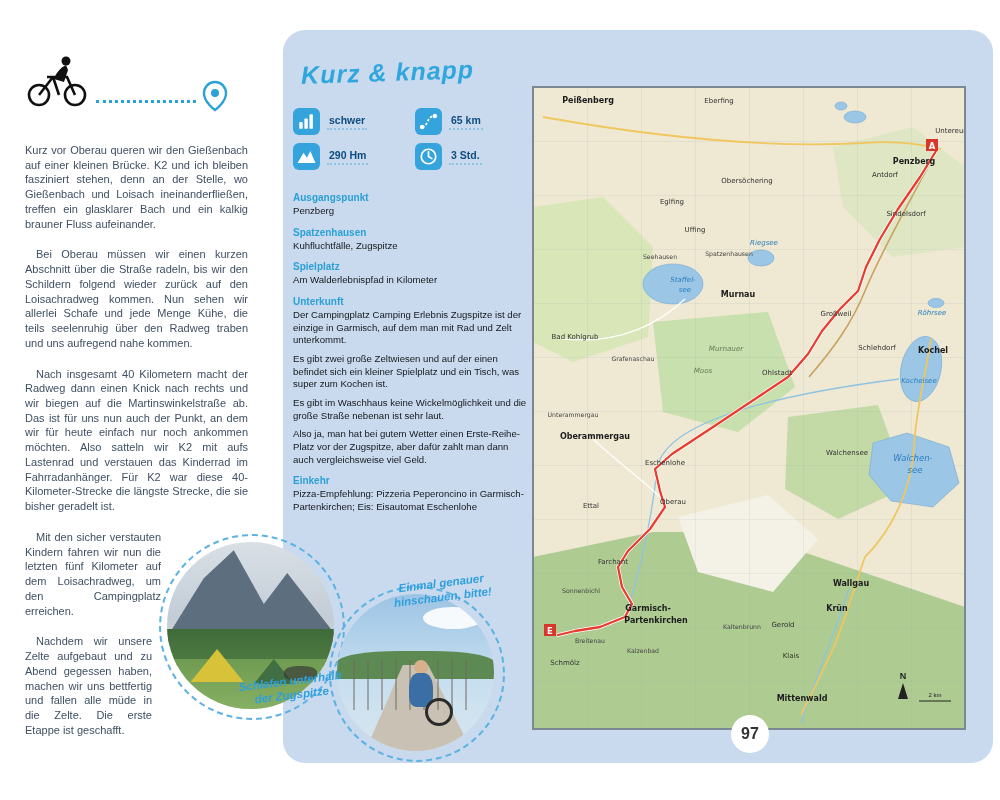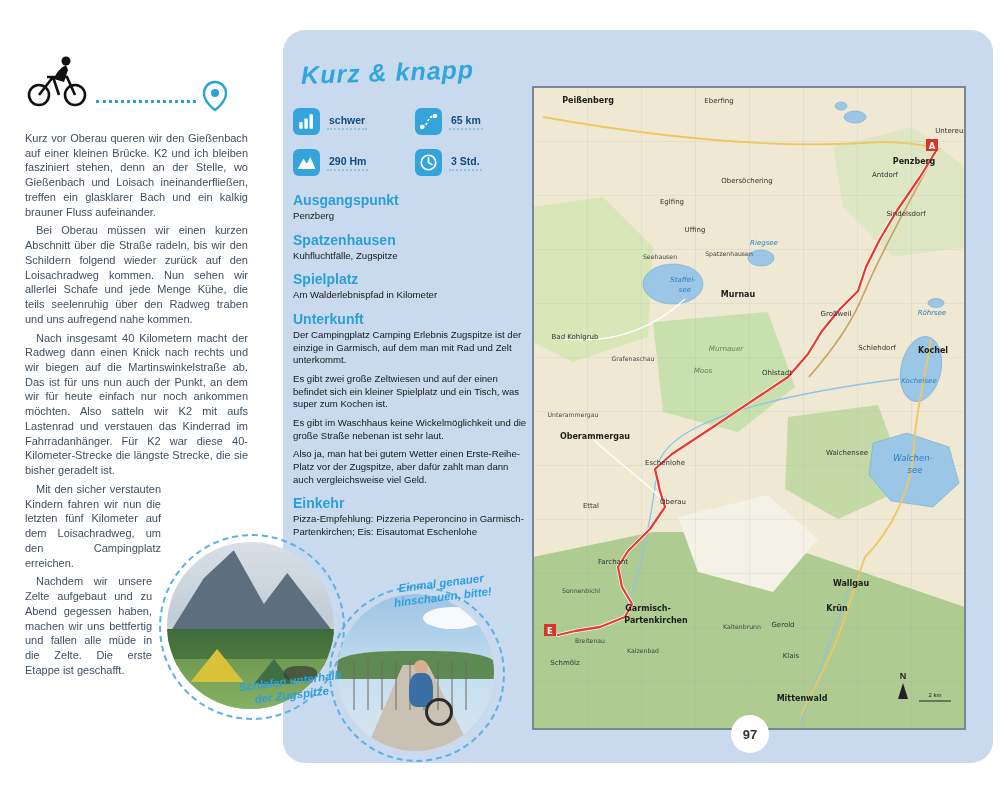--- a/index.html
+++ b/index.html
@@ -10,38 +10,38 @@
   .panel{position:absolute;left:283px;top:30px;width:710px;height:733px;
          background:#c9daee;border-radius:22px;z-index:0}
 
   
   .bike-head{position:absolute;left:26px;top:52px;width:64px;height:56px;z-index:2}
   .dotline{position:absolute;left:96px;top:100px;width:100px;height:0;
            border-top:3px dotted #2aa2d8;z-index:2}
   .pin{position:absolute;left:202px;top:80px;width:26px;height:32px;z-index:2}
   .leftcol{position:absolute;left:25px;top:127px;width:223px;z-index:2;
            font-size:11px;line-height:1.34;color:#3e4f63;text-align:justify}
-  .leftcol p{margin:4px 0 1px 0;text-indent:11px}
+  .leftcol p{margin:16px 0 1px 0;text-indent:11px}
   .leftcol p.first{text-indent:0}
   .leftcol p.narrow{width:136px}
   .leftcol p.narrower{width:127px}
 
   
   .kk{position:absolute;left:301px;top:58px;z-index:1;font-size:25px;font-weight:bold;
       font-style:italic;color:#2fa7de;transform:rotate(-2deg);letter-spacing:1px}
   .stats{position:absolute;left:293px;top:108px;width:238px;z-index:1;
-         display:grid;grid-template-columns:1fr 1fr;gap:14px 6px}
+         display:grid;grid-template-columns:1fr 1fr;gap:8px 6px}
   .stat{display:flex;align-items:center;gap:7px}
   .stat .ic{width:27px;height:27px;border-radius:6px;background:#35a4dc;flex:0 0 27px;
             display:flex;align-items:center;justify-content:center}
   .stat .lbl{font-size:10.5px;font-weight:bold;color:#0e4d7e;
              border-bottom:2px dotted #8fc3e2;padding:0 2px 2px}
   .sections{position:absolute;left:293px;top:192px;width:238px;z-index:1}
   .sec{margin-bottom:9px}
-  .sec h4{margin:0 8px 2px 0;font-size:14px;color:#2aa0d6}
+  .sec h4{margin:0 8px 2px 0;font-size:10px;color:#2aa0d6}
   .sec p{margin:0;font-size:9.6px;color:#15181c;line-height:1.32}
   .sec p + p{margin-top:6px}
 
   
   .map{position:absolute;left:533px;top:87px;width:432px;height:642px;z-index:1;
        background:#efe8d3;box-shadow:0 0 0 1px #7c8794}
   .map svg{display:block}
   text.ml{font-family:"DejaVu Sans",sans-serif;text-anchor:middle}
   .city{font-size:8px;font-weight:bold;fill:#1d1d1d}
   .town{font-size:7px;fill:#333}
@@ -84,21 +84,21 @@
   .p2-wheel{left:56%;top:66%;width:14%;height:14%;border:3px solid #2b2b2b;border-radius:50%;background:transparent}
 
   .cap{position:absolute;z-index:6;color:#2f9fdd;font-weight:bold;font-style:italic;
        font-size:11.5px;white-space:pre-line;text-align:center;line-height:1.25}
   .cap1{left:230px;top:674px;width:122px;transform:rotate(-7deg)}
   .cap2{left:386px;top:576px;width:112px;transform:rotate(-7deg)}
 
   
   .pagenum{position:absolute;left:731px;top:715px;width:38px;height:38px;z-index:3;
            border-radius:50%;background:#fff;display:flex;align-items:center;
-           justify-content:center;font-weight:bold;font-size:13px;color:#333}
+           justify-content:center;font-weight:bold;font-size:16px;color:#333}
 </style>
 </head>
 <body>
 
 <div class="panel"></div>
 
 <svg class="bike-head" viewBox="0 0 64 56">
   <g stroke="#111" stroke-width="2.6" fill="none">
     <circle cx="13" cy="43" r="10"></circle>
     <circle cx="49" cy="43" r="10"></circle>

